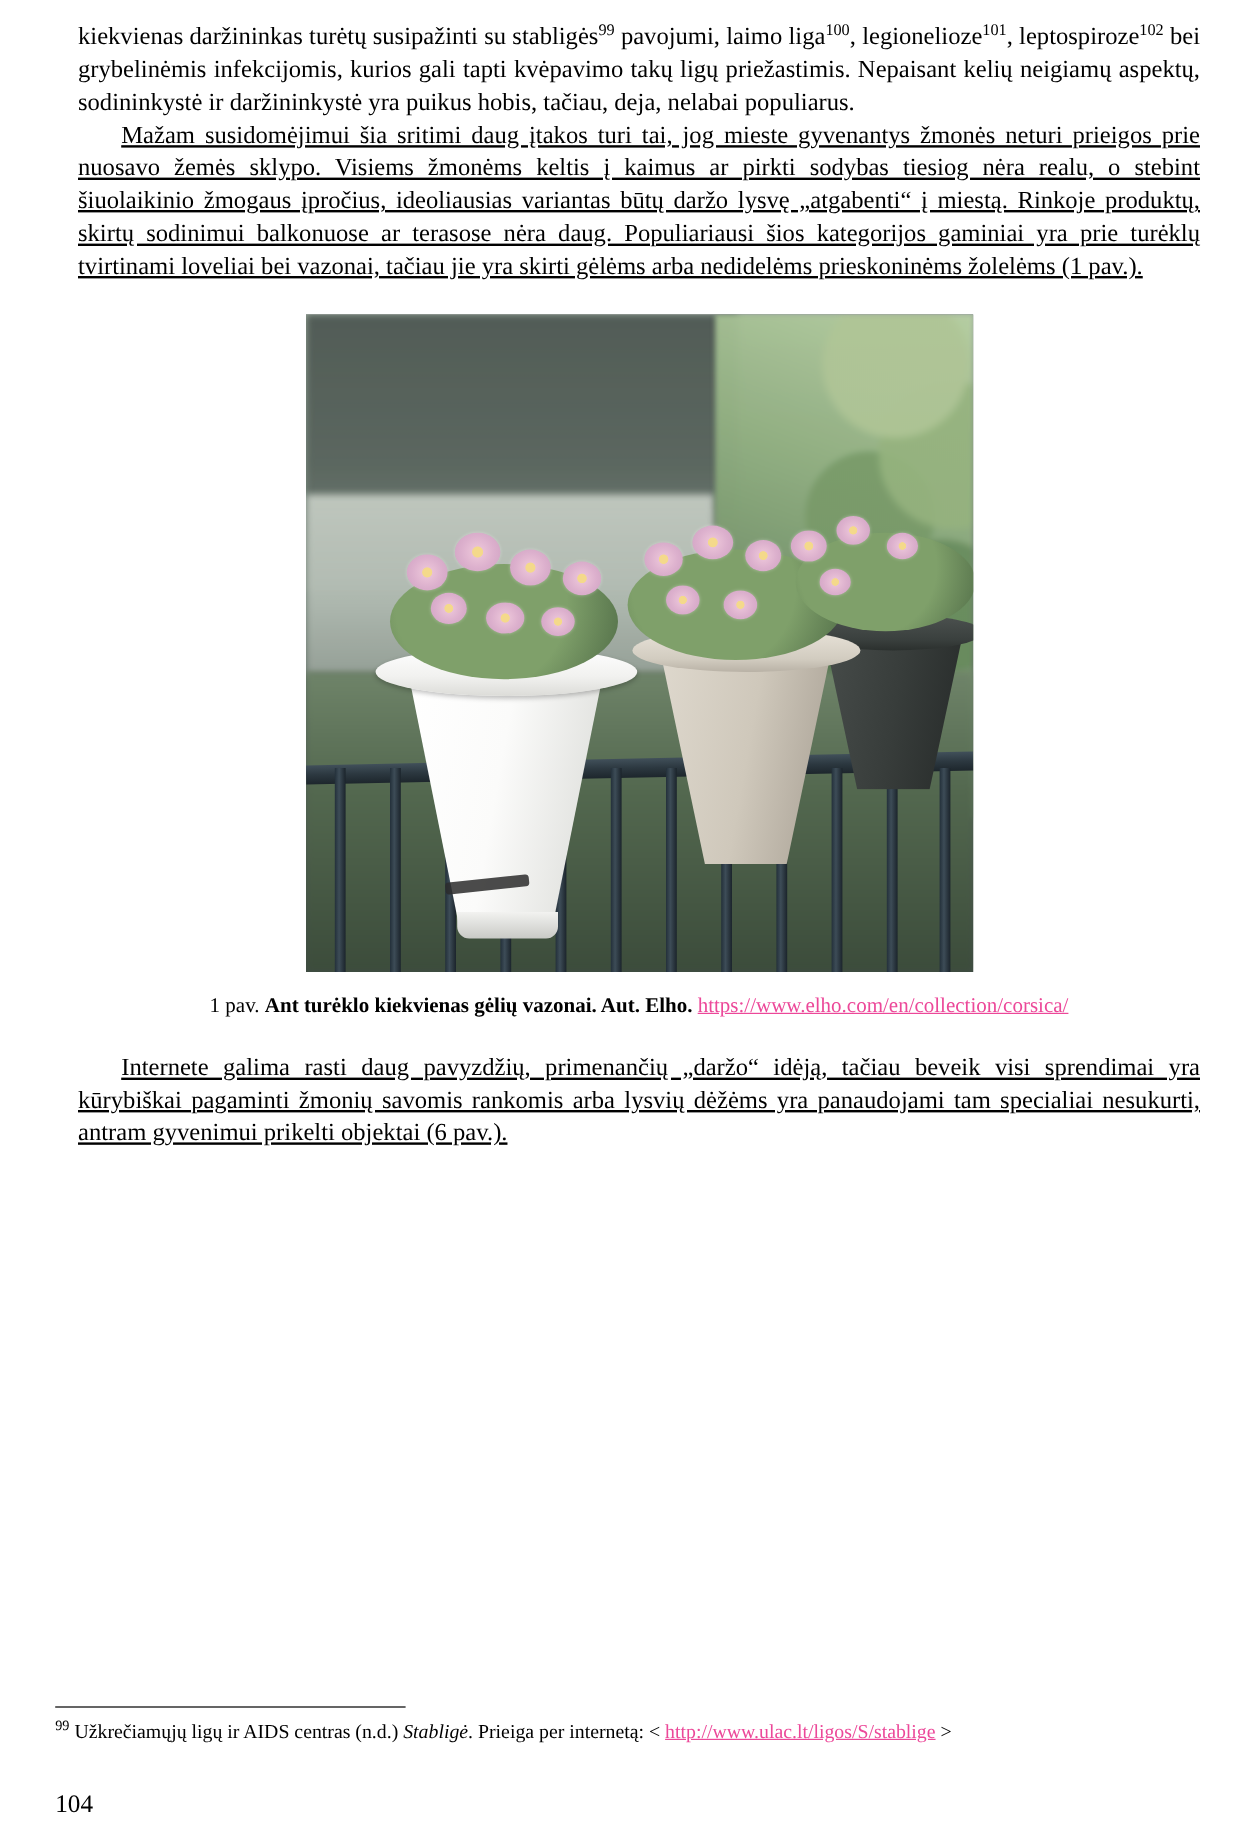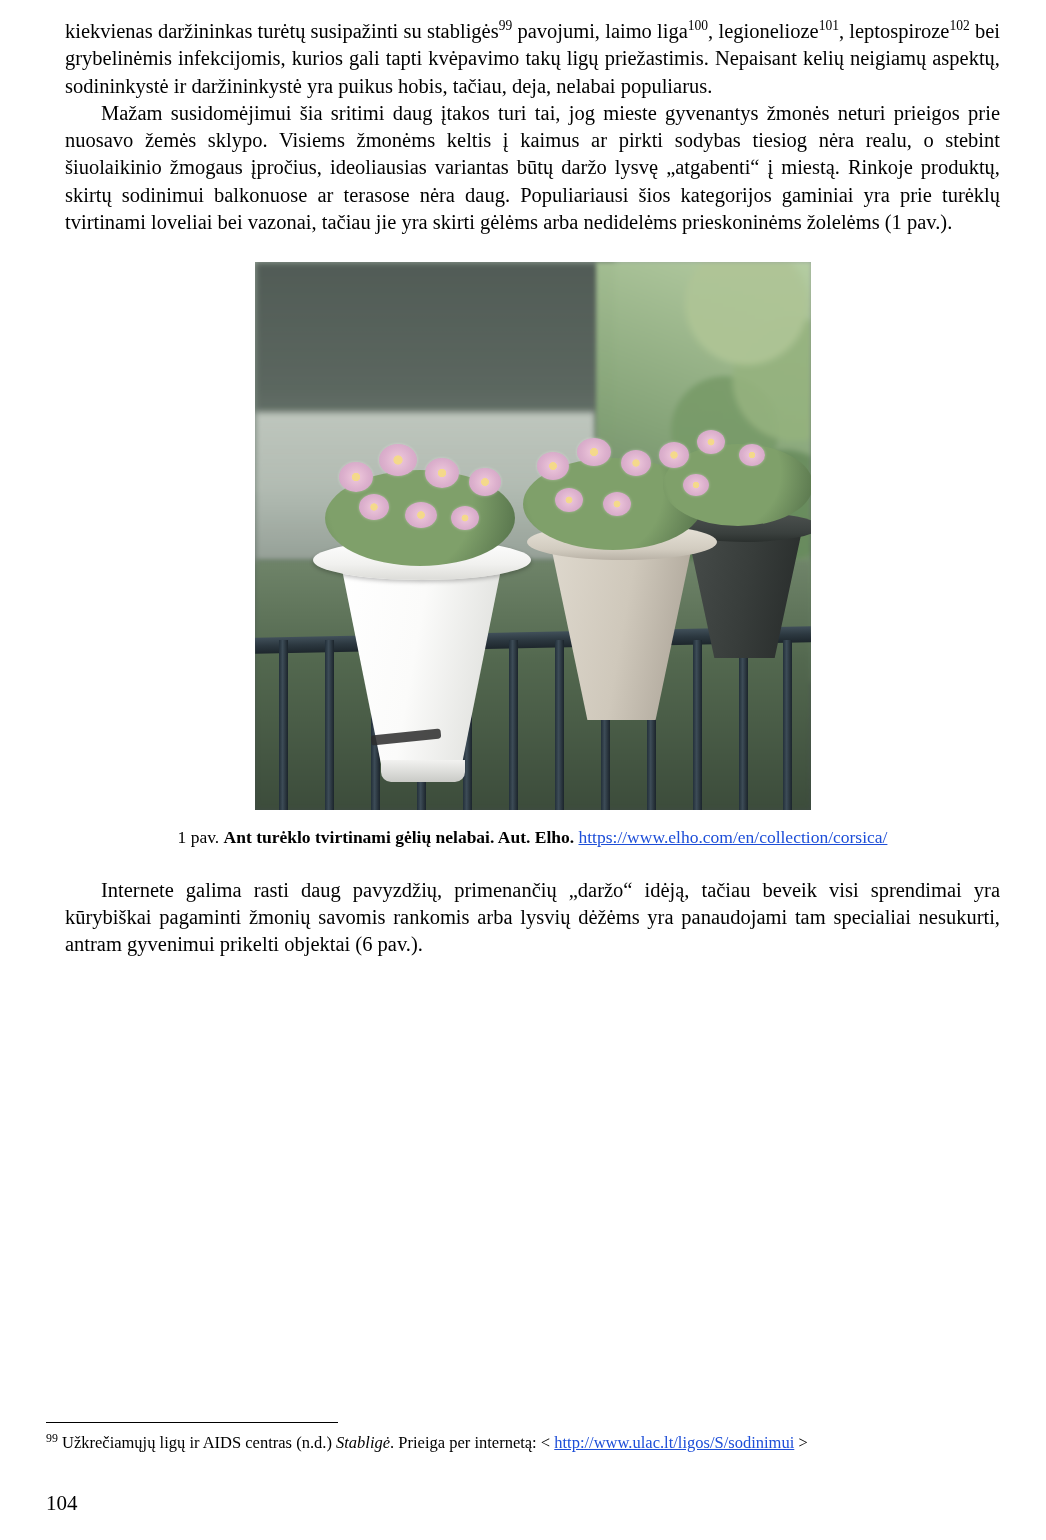--- a/index.html
+++ b/index.html
@@ -28,20 +28,21 @@
     line-height: 1.33;
     text-align: justify;
     text-justify: inter-word;
     hyphens: none;
   }
   .para {
     margin: 0 0 0 0;
   }
   .para.indent {
     text-indent: 36px;
+    text-decoration: underline;
   }
   sup {
     font-size: 0.66em;
     vertical-align: super;
     line-height: 0;
   }
   
   .figure-wrap {
     margin-top: 26px;
     text-align: center;
@@ -195,21 +196,21 @@
     font-size: 17.5px;
     text-align: center;
     line-height: 1.3;
   }
   .figure-caption .fignum {
   }
   .figure-caption .captext {
     font-weight: bold;
   }
   .link {
-    color: #1d4ed8;
+    color: #ec4899;
     text-decoration: underline;
     word-break: break-all;
   }
   .after-figure {
     margin-top: 28px;
   }
   
   .footnotes {
     position: absolute;
     left: 46px;
@@ -305,35 +306,35 @@
       <div class="bloom" style="left:300px; top:226px; width:28px; height:24px;"></div>
       <div class="bloom" style="left:348px; top:230px; width:28px; height:24px;"></div>
       <div class="bloom" style="left:404px; top:180px; width:30px; height:26px;"></div>
       <div class="bloom" style="left:442px; top:168px; width:28px; height:24px;"></div>
       <div class="bloom" style="left:484px; top:182px; width:26px; height:22px;"></div>
       <div class="bloom" style="left:428px; top:212px; width:26px; height:22px;"></div>
     </div>
 
     <div class="figure-caption">
       <span class="fignum">1 pav.</span>
-      <span class="captext">Ant turėklo tvirtinami gėlių nelabai. Aut. Elho.</span>
+      <span class="captext">Ant turėklo kiekvienas gėlių vazonai. Aut. Elho.</span>
       <a class="link" href="#">https://www.elho.com/en/collection/corsica/</a>
     </div>
   </div>
 
   <div class="body-text after-figure">
     <p class="para indent">Internete galima rasti daug pavyzdžių, primenančių „daržo“ idėją, tačiau beveik visi sprendimai yra kūrybiškai pagaminti žmonių savomis rankomis arba lysvių dėžėms yra panaudojami tam specialiai nesukurti, antram gyvenimui prikelti objektai (6 pav.).</p>
   </div>
 
 </div>
 
 <div class="footnotes">
   <div class="footnote-rule"></div>
 
   <div class="footnote">
-    <sup>99</sup><span> Užkrečiamųjų ligų ir AIDS centras (n.d.) </span><i>Stabligė</i><span>. Prieiga per internetą: &lt; </span><a class="link" href="#">http://www.ulac.lt/ligos/S/sodinimui</a><span> &gt;</span>
+    <sup>99</sup><span> Užkrečiamųjų ligų ir AIDS centras (n.d.) </span><i>Stabligė</i><span>. Prieiga per internetą: &lt; </span><a class="link" href="#">http://www.ulac.lt/ligos/S/stablige</a><span> &gt;</span>
   </div>
 
 
 
 </div>
 
 <div class="page-number">104</div>
 
 </body></html>

